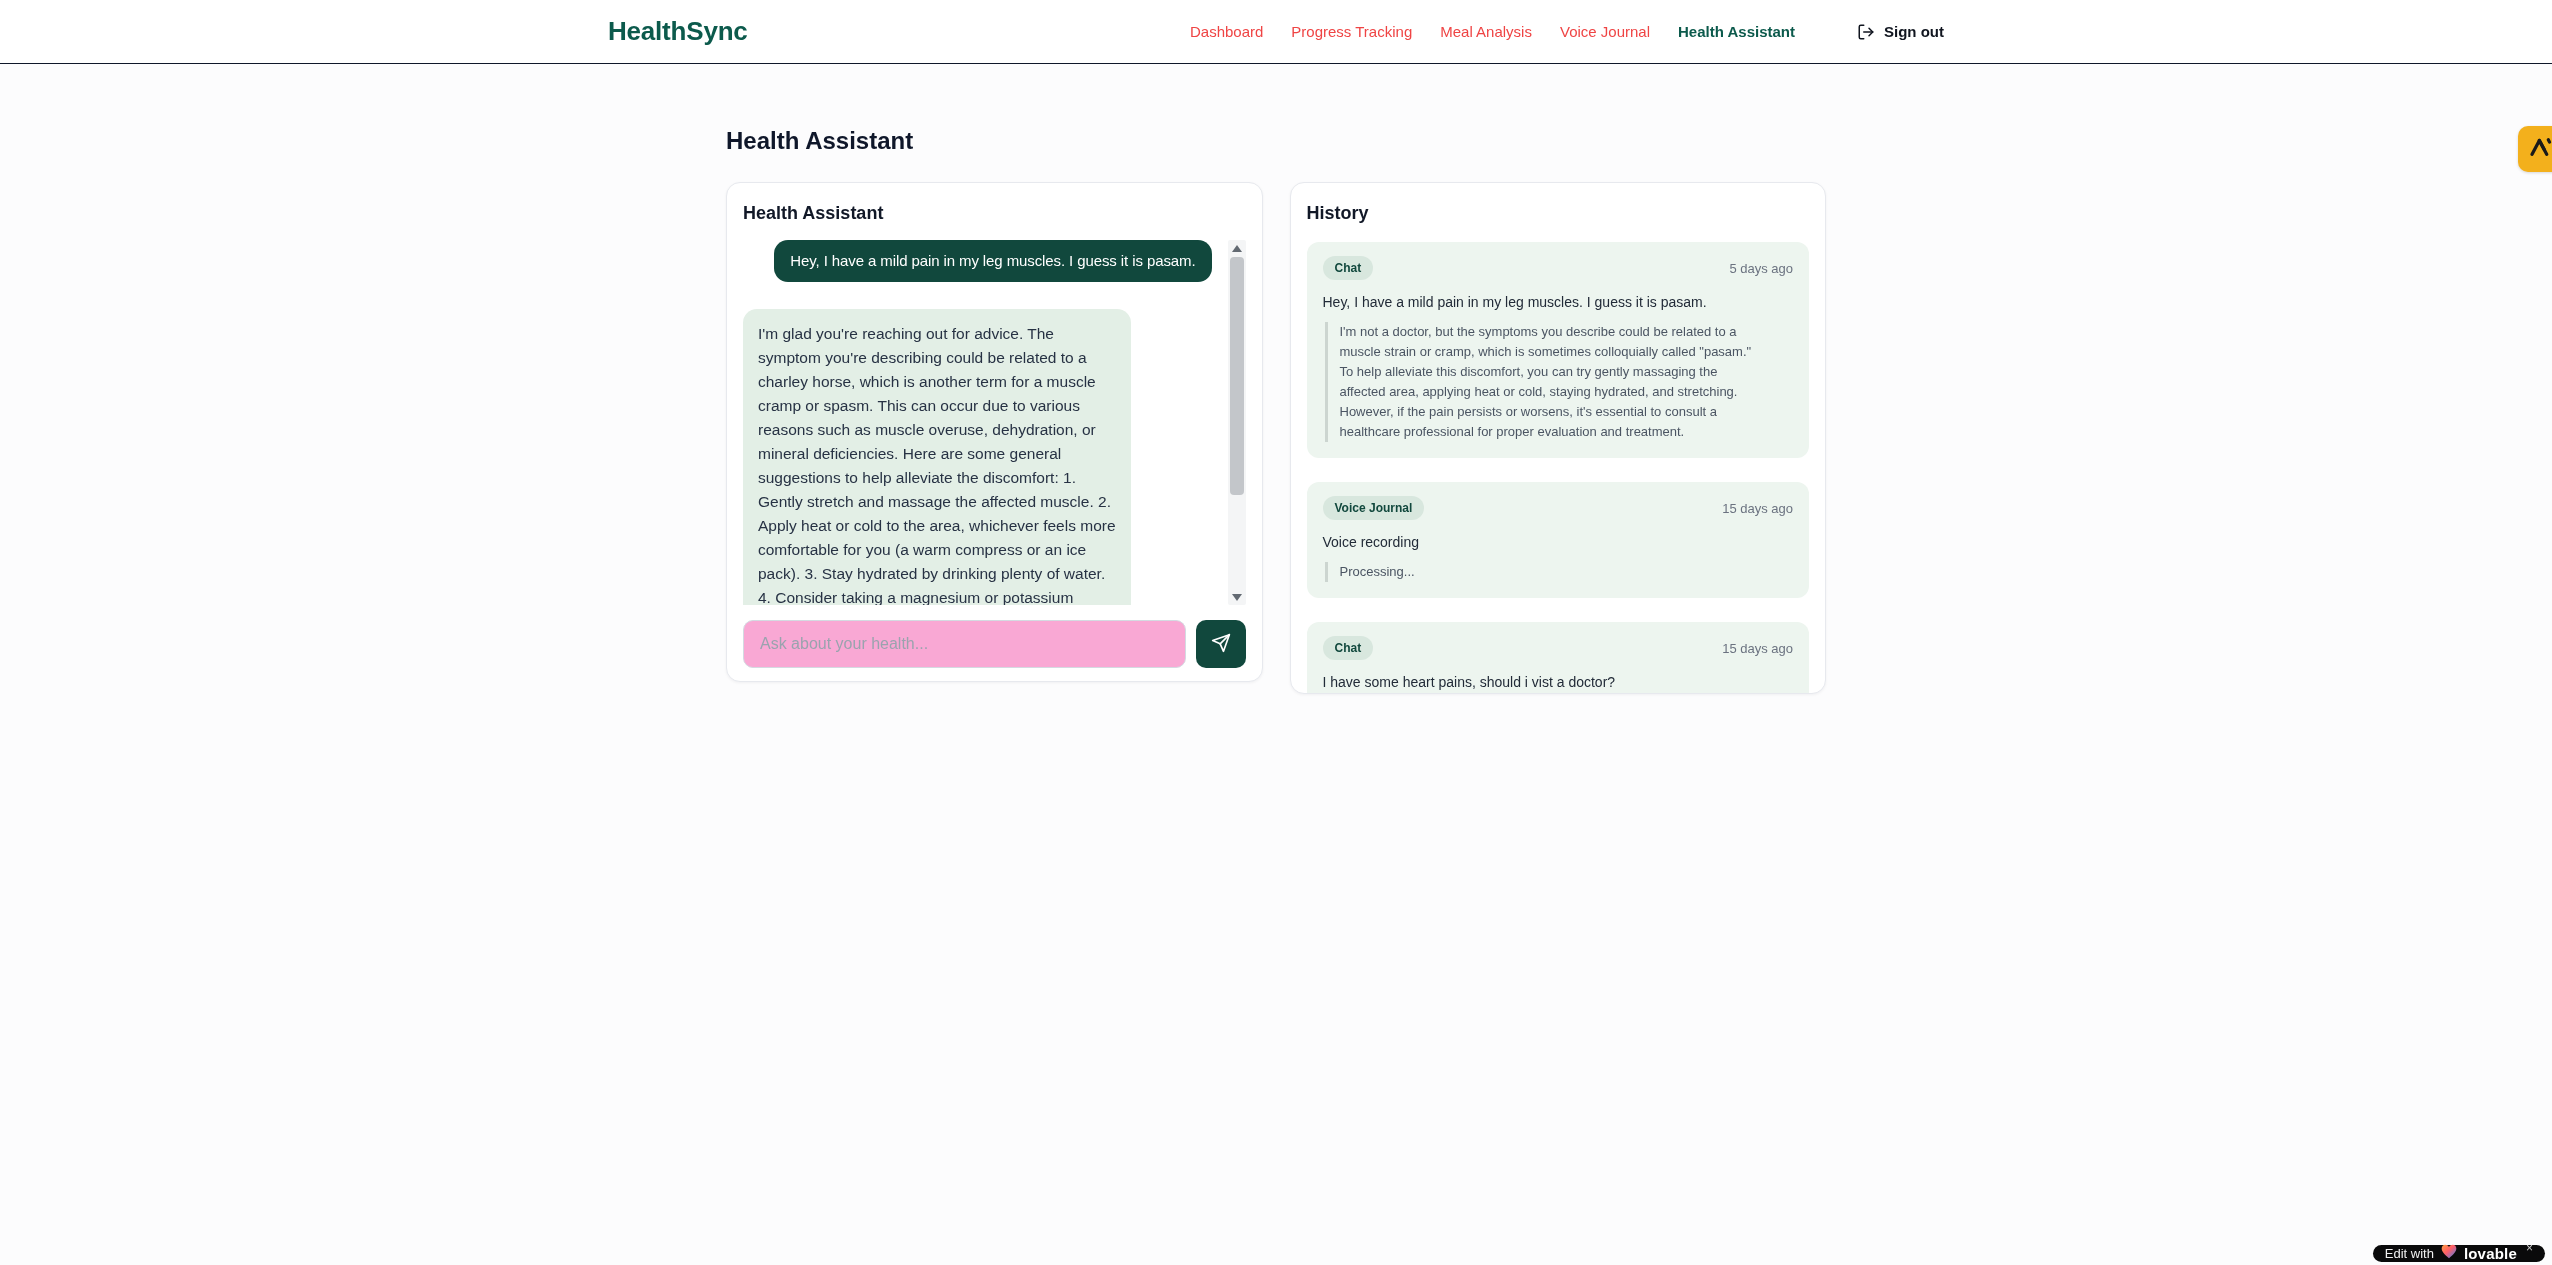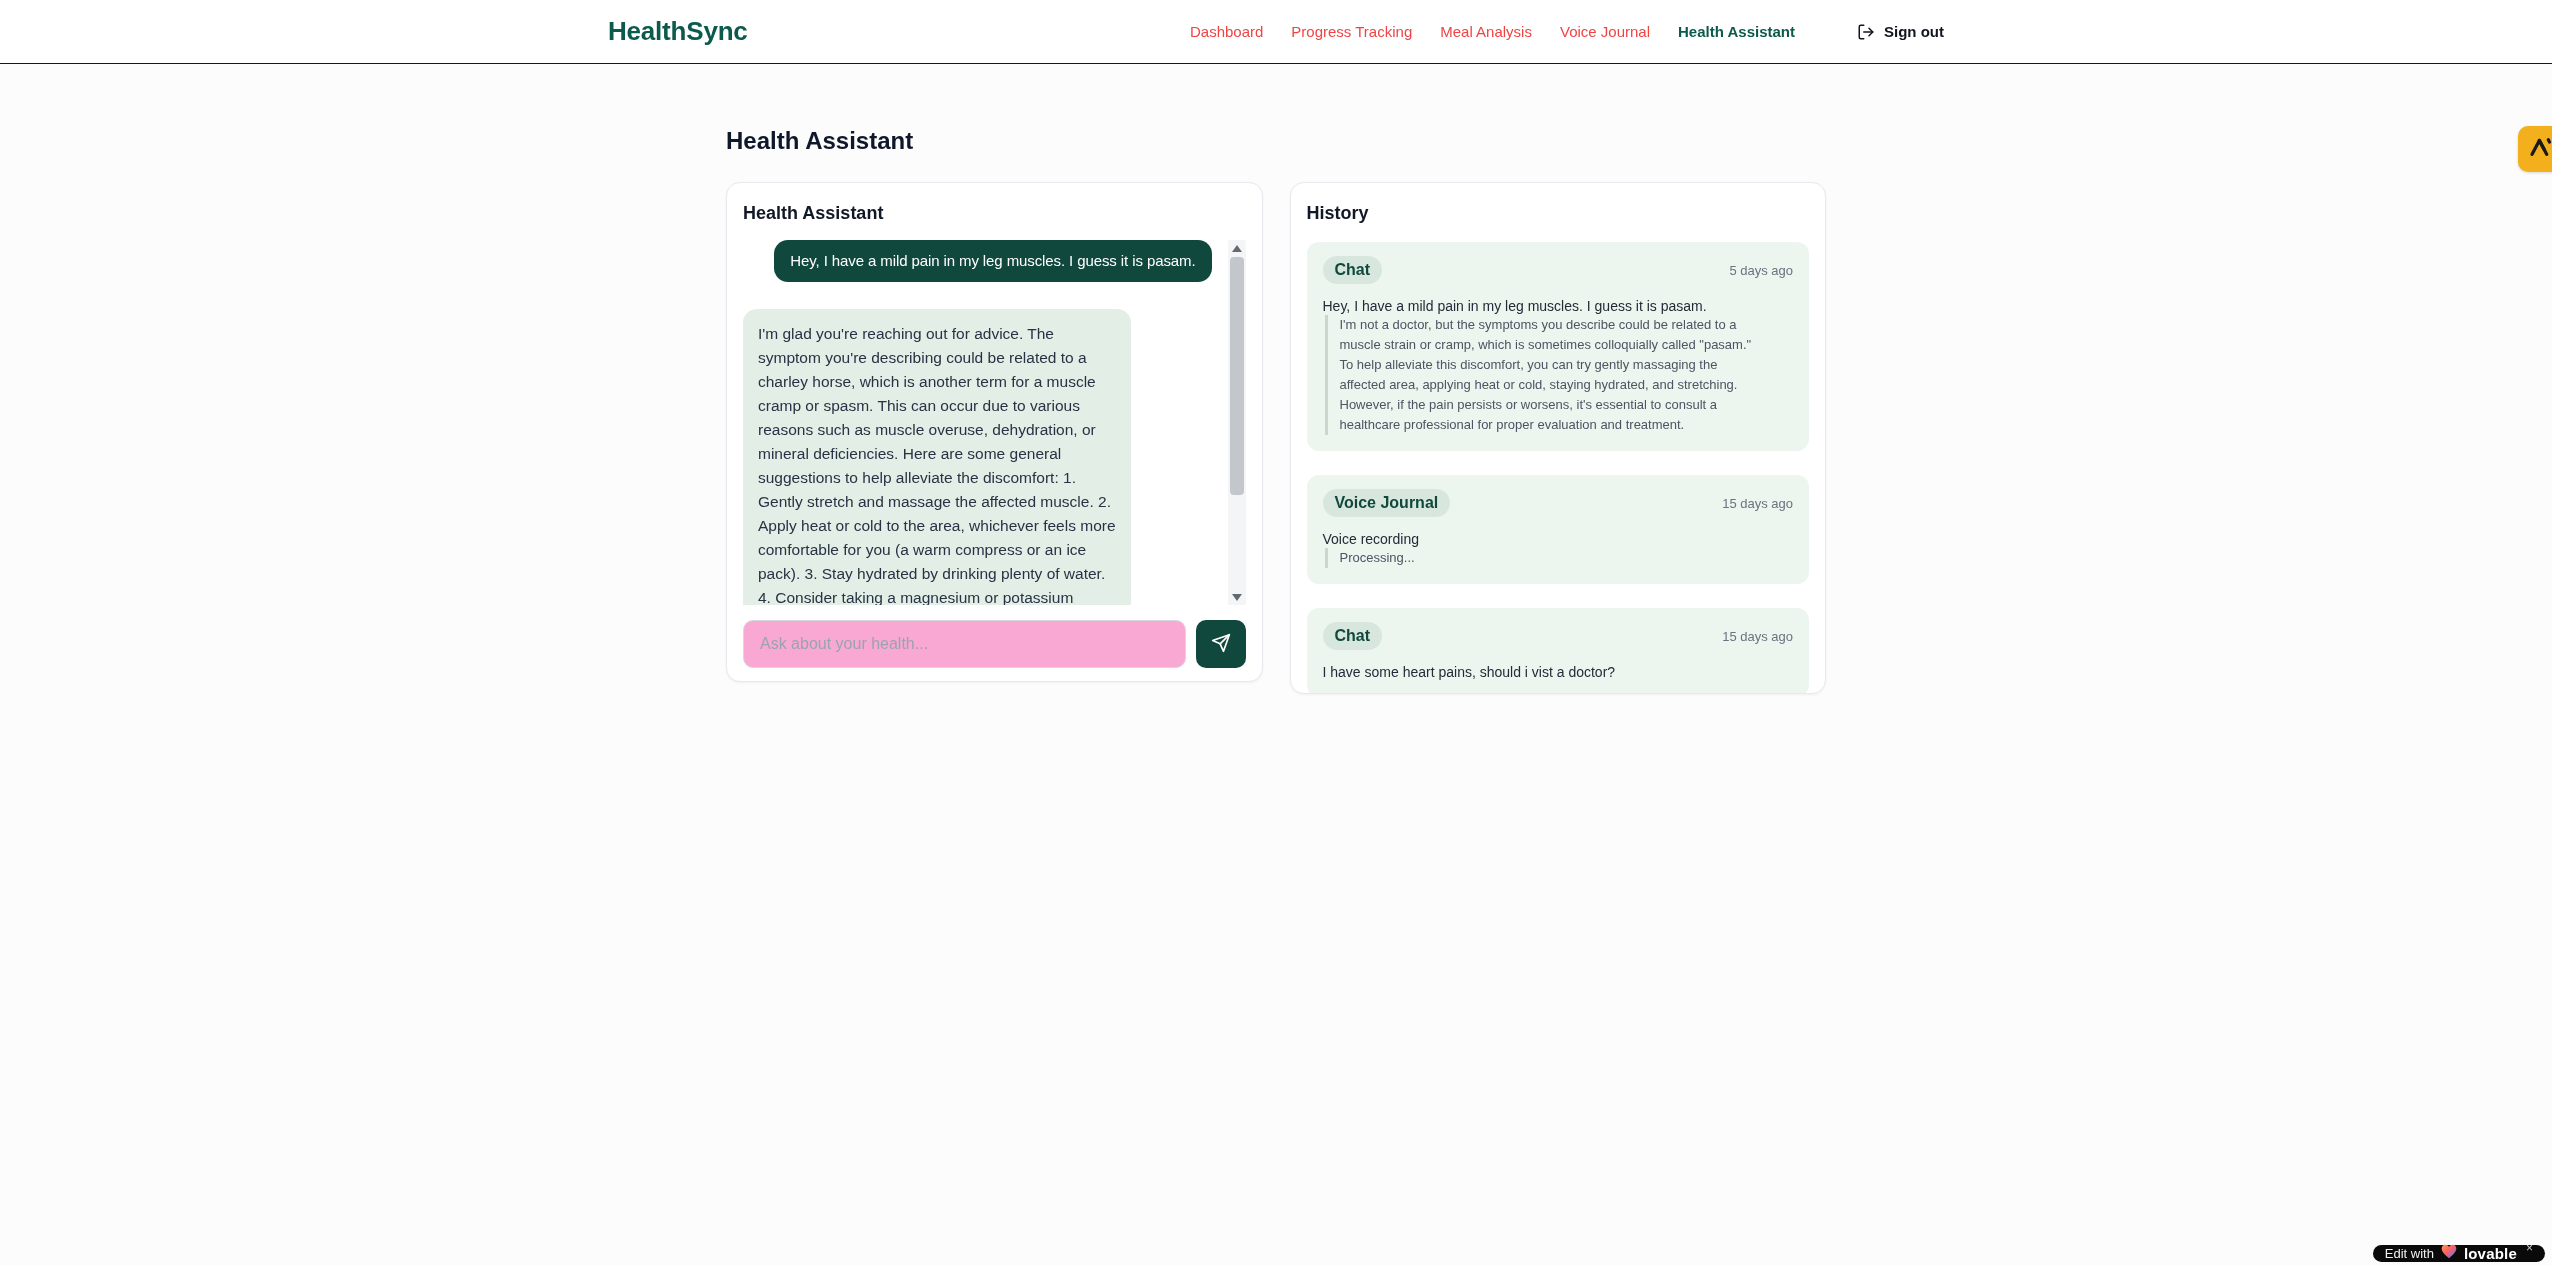--- a/index.html
+++ b/index.html
@@ -44,24 +44,24 @@
   
   .input-row { display:flex; gap:10px; margin-top:15px; }
   .chat-input { flex:1; height:48px; border:1px solid #d4dae1; border-radius:10px; padding:0 16px; font-size:16px; font-family:"Liberation Sans",sans-serif; color:#111827; outline:none; background:#f9a8d4; }
   .chat-input::placeholder { color:#9aa3ae; }
   .send-btn { width:50px; height:48px; background:#11483d; border:none; border-radius:10px; display:flex; align-items:center; justify-content:center; cursor:pointer; }
   
   .history-card { height:512px; overflow:hidden; }
   .entries { display:flex; flex-direction:column; gap:24px; margin-top:18px; }
   .entry { background:#edf5ef; border-radius:12px; padding:14px 16px 16px; }
   .entry-head { display:flex; align-items:center; justify-content:space-between; }
-  .entry-badge { background:#d8e7de; color:#11483d; font-size:16px; font-weight:700; padding:5px 12px; border-radius:999px; }
+  .entry-badge { background:#d8e7de; color:#11483d; font-size:12px; font-weight:700; padding:5px 12px; border-radius:999px; }
   .entry-time { font-size:13px; color:#6b7280; }
   .entry-text { margin-top:13px; font-size:14px; color:#222b38; line-height:18px; }
-  .entry-quote { margin-left:2px; border-left:3px solid #ccd5d0; padding-left:12px; font-size:13px; line-height:20px; color:#4b5563; max-width:442px; }
+  .entry-quote { margin-top:11px; margin-left:2px; border-left:3px solid #ccd5d0; padding-left:12px; font-size:13px; line-height:20px; color:#4b5563; max-width:442px; }
   
   .widget-badge { position:absolute; top:126px; right:-12px; width:46px; height:46px; background:#f3b01c; border-radius:10px; display:flex; align-items:center; justify-content:center; cursor:pointer; box-shadow:0 1px 3px rgba(0,0,0,.15); }
   .lovable-badge { position:absolute; right:7px; bottom:3px; height:17px; background:#0a0a0b; border-radius:9px; display:flex; align-items:center; gap:7px; padding:0 12px; cursor:pointer; }
   .lovable-badge .prefix { color:#f1f1f1; font-size:13px; }
   .lovable-badge .brand-word { color:#ffffff; font-size:15px; font-weight:700; letter-spacing:0.2px; }
   .lovable-badge .close { color:#cfcfcf; font-size:12px; position:relative; top:-6px; margin-left:2px; cursor:pointer; }
 </style>
 </head>
 <body>
 

